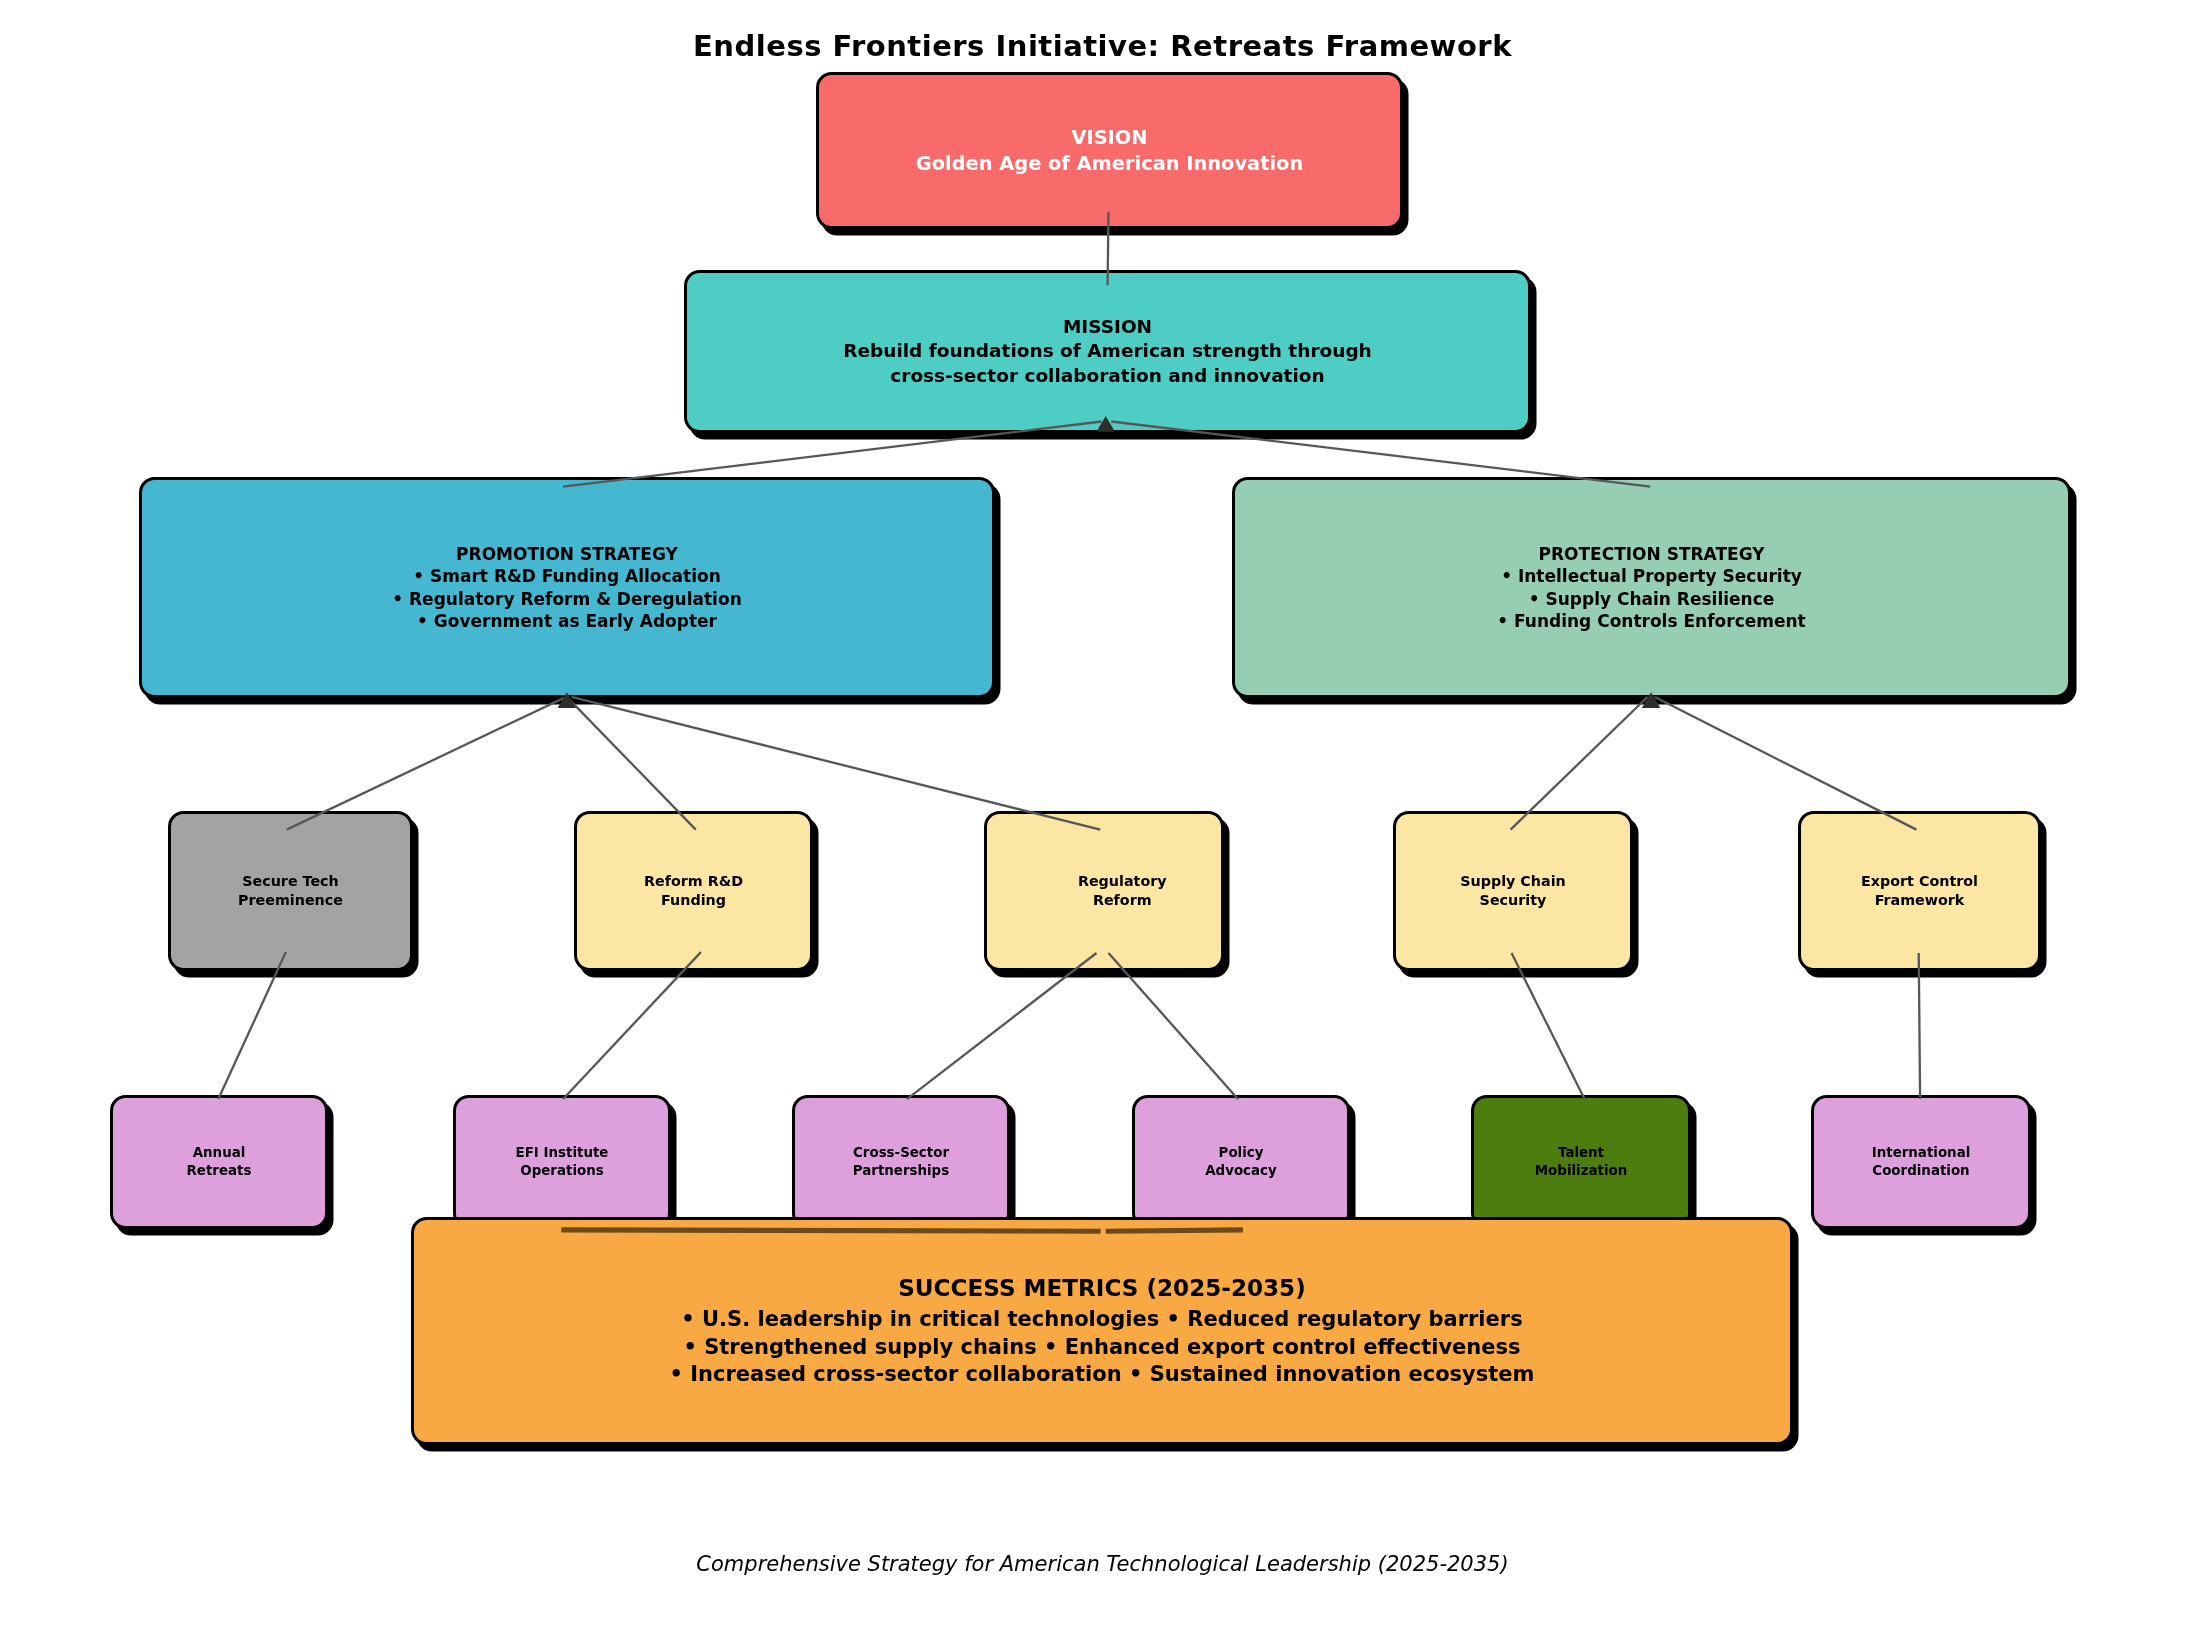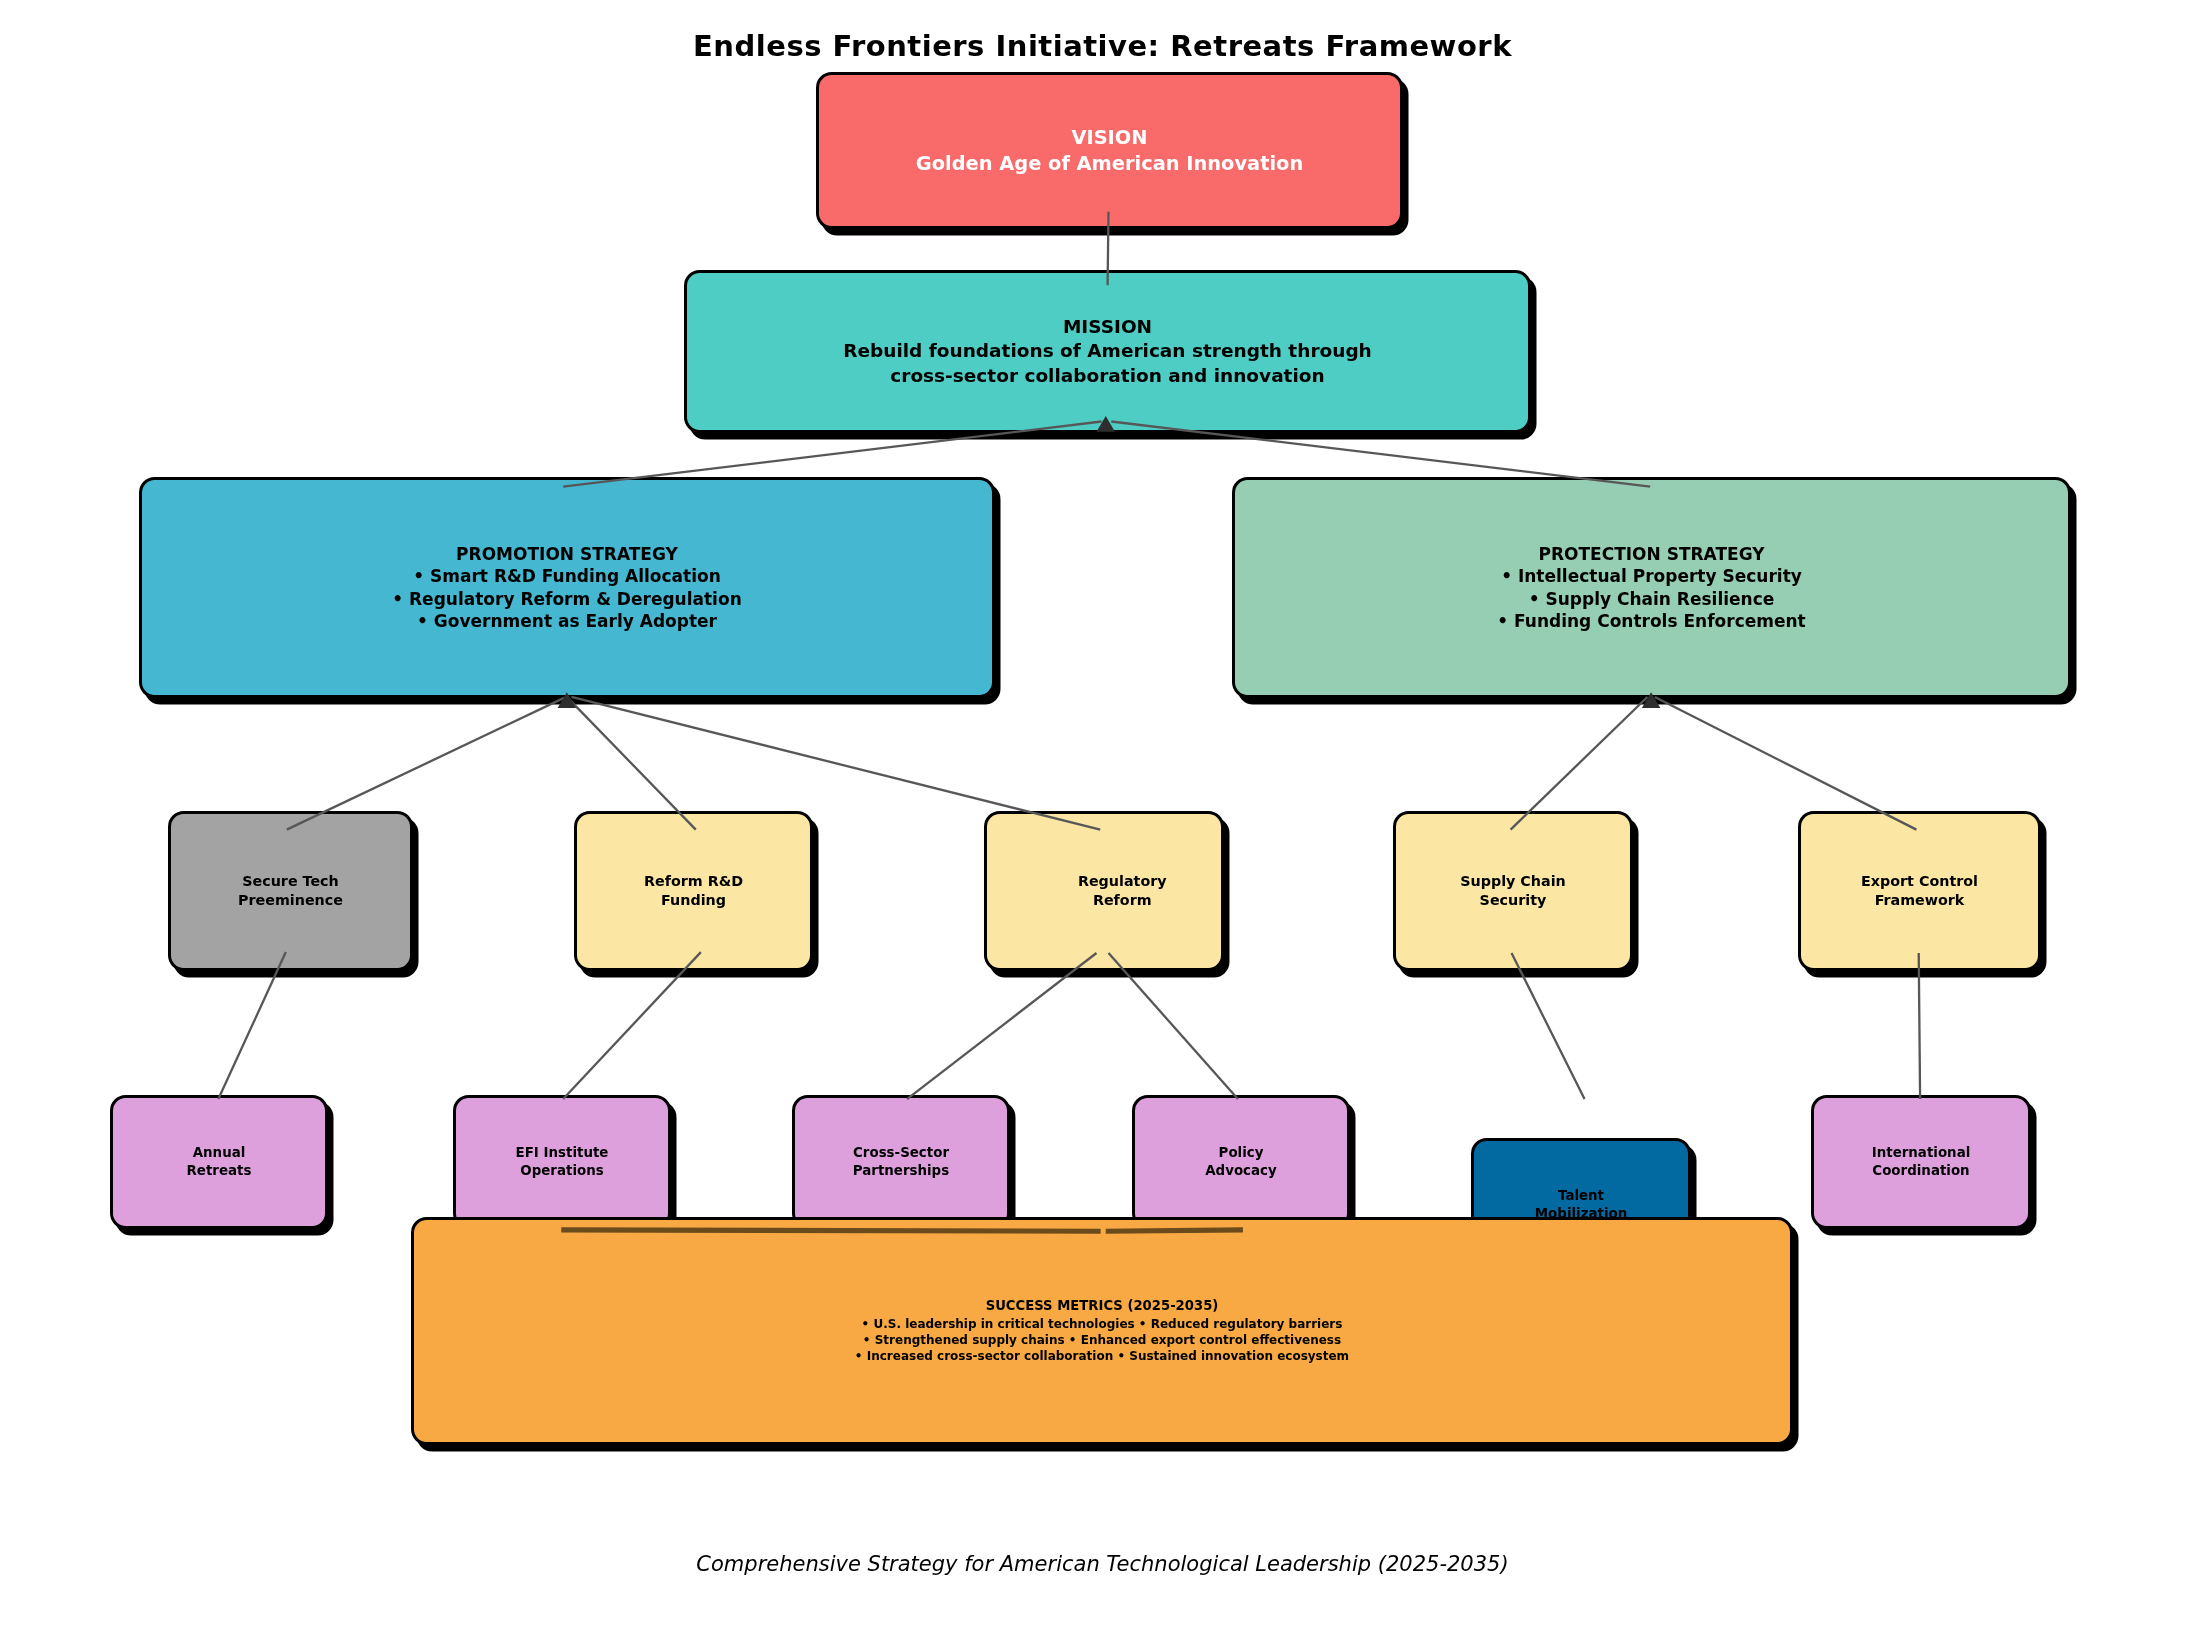--- a/index.html
+++ b/index.html
@@ -98,29 +98,29 @@
         <div class="line">Operations</div>
       </div>
       <div class="node" style="left: 792px; top: 1095px; width: 218px; height: 134px; background: rgb(221, 160, 221); color: rgb(0, 0, 0); font-size: 13.4px;">
         <div class="line">Cross-Sector</div>
         <div class="line">Partnerships</div>
       </div>
       <div class="node" style="left: 1132px; top: 1095px; width: 218px; height: 134px; background: rgb(221, 160, 221); color: rgb(0, 0, 0); font-size: 13.4px;">
         <div class="line">Policy</div>
         <div class="line">Advocacy</div>
       </div>
-      <div class="node" style="left: 1471px; top: 1138px; width: 220px; height: 134px; background: #0369a1; color: rgb(0, 0, 0); font-size: 13.4px;">
+      <div class="node" style="left: 1471px; top: 1095px; width: 220px; height: 134px; background: #4d7c0f; color: rgb(0, 0, 0); font-size: 13.4px;">
         <div class="line">Talent</div>
         <div class="line">Mobilization</div>
       </div>
       <div class="node" style="left: 1811px; top: 1095px; width: 220px; height: 134px; background: rgb(221, 160, 221); color: rgb(0, 0, 0); font-size: 13.4px;">
         <div class="line">International</div>
         <div class="line">Coordination</div>
       </div>
-      <div class="node" style="left: 411px; top: 1217px; width: 1382px; height: 228px; background: rgb(249, 169, 67); color: rgb(0, 0, 0); font-size: 12px;">
+      <div class="node" style="left: 411px; top: 1217px; width: 1382px; height: 228px; background: rgb(249, 169, 67); color: rgb(0, 0, 0); font-size: 21px;">
         <div class="line lead">SUCCESS METRICS (2025-2035)</div>
         <div class="line">• U.S. leadership in critical technologies • Reduced regulatory barriers</div>
         <div class="line">• Strengthened supply chains • Enhanced export control effectiveness</div>
         <div class="line">• Increased cross-sector collaboration • Sustained innovation ecosystem</div>
       </div>
     </div>
   <svg id="connector-layer" width="2205" height="1650" viewBox="0 0 4770 3570">
       <line x1="2398" y1="458" x2="2396" y2="617" stroke="#575757" stroke-width="5"></line>
       <line x1="1218" y1="1053" x2="2383" y2="912" stroke="#575757" stroke-width="5"></line>
       <line x1="3570" y1="1053" x2="2404" y2="912" stroke="#575757" stroke-width="5"></line>

